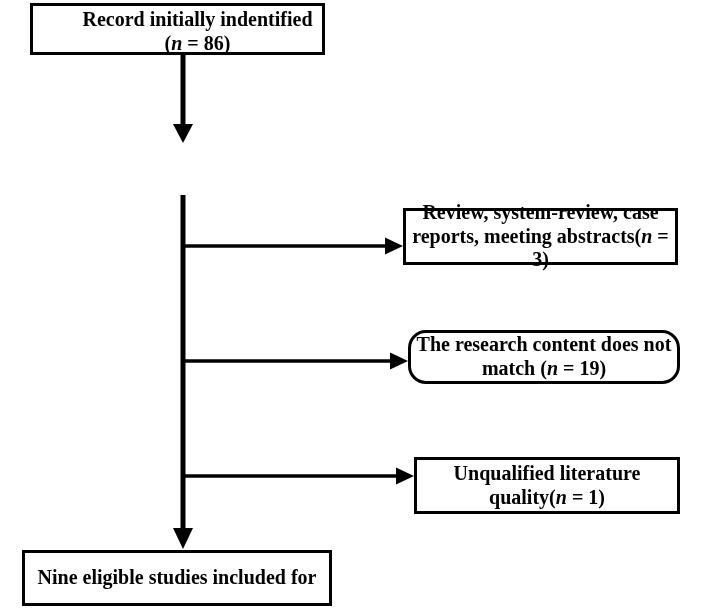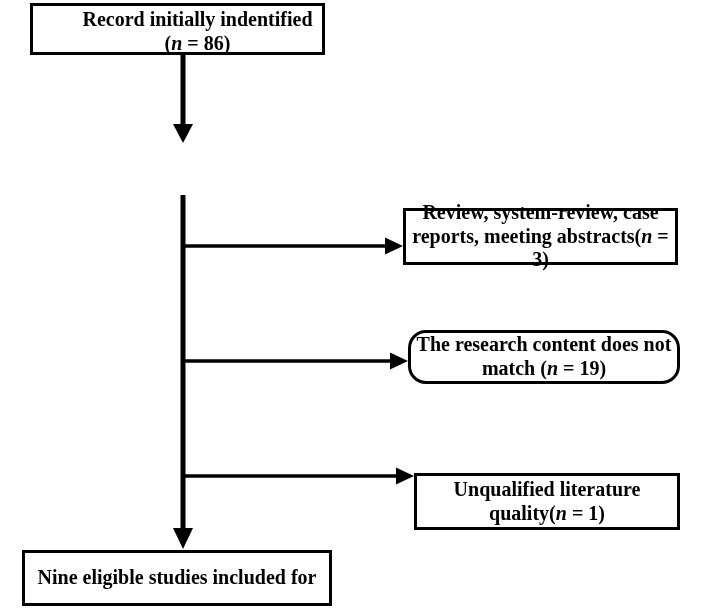--- a/index.html
+++ b/index.html
@@ -36,21 +36,21 @@
   }
   .node .nvar { font-style: italic; font-weight: bold; }
 
   #n-identified {
     left: 30px; top: 3px; width: 295px; height: 52px;
     justify-content: flex-start; padding-top: 2px; padding-left: 40px;
   }
   #n-duplicates { left: 32px;  top: 142px; width: 291px; height: 54px; }
   #n-review     { left: 403px; top: 208px; width: 275px; height: 57px; }
   #n-content    { left: 408px; top: 330px; width: 272px; height: 54px; border-radius: 18px; }
-  #n-quality    { left: 414px; top: 457px; width: 266px; height: 57px; margin-top: 16px; }
+  #n-quality    { left: 414px; top: 457px; width: 266px; height: 57px; }
   #n-included   { left: 22px;  top: 550px; width: 310px; height: 56px; gap: 20px; }
 </style>
 </head>
 <body>
 
 <div class="canvas">
 
   <svg class="connectors" viewBox="0 0 709 610" xmlns="http://www.w3.org/2000/svg">
 
     <line x1="183" y1="54" x2="183" y2="126" stroke-width="5" stroke="#000000"></line>

